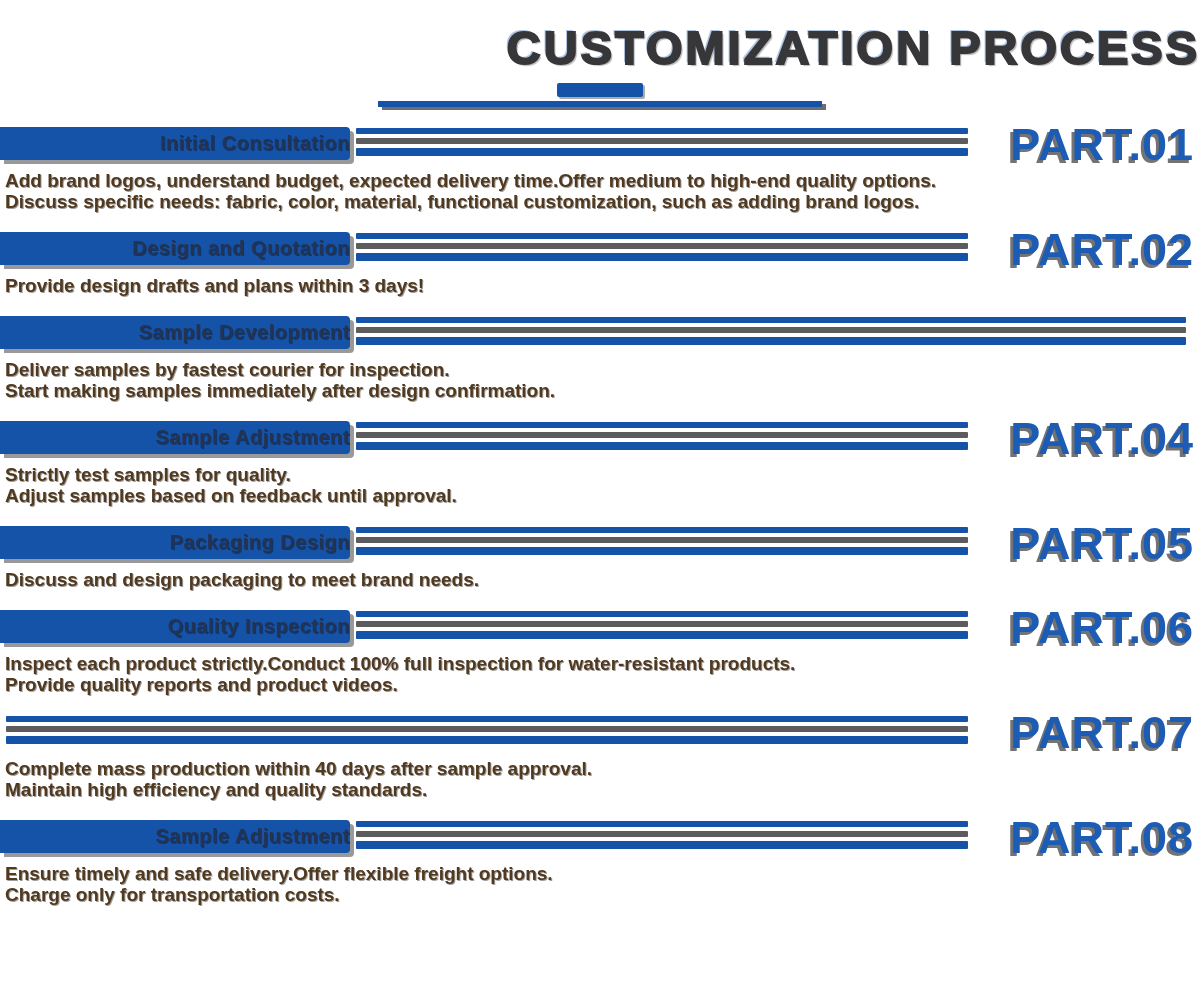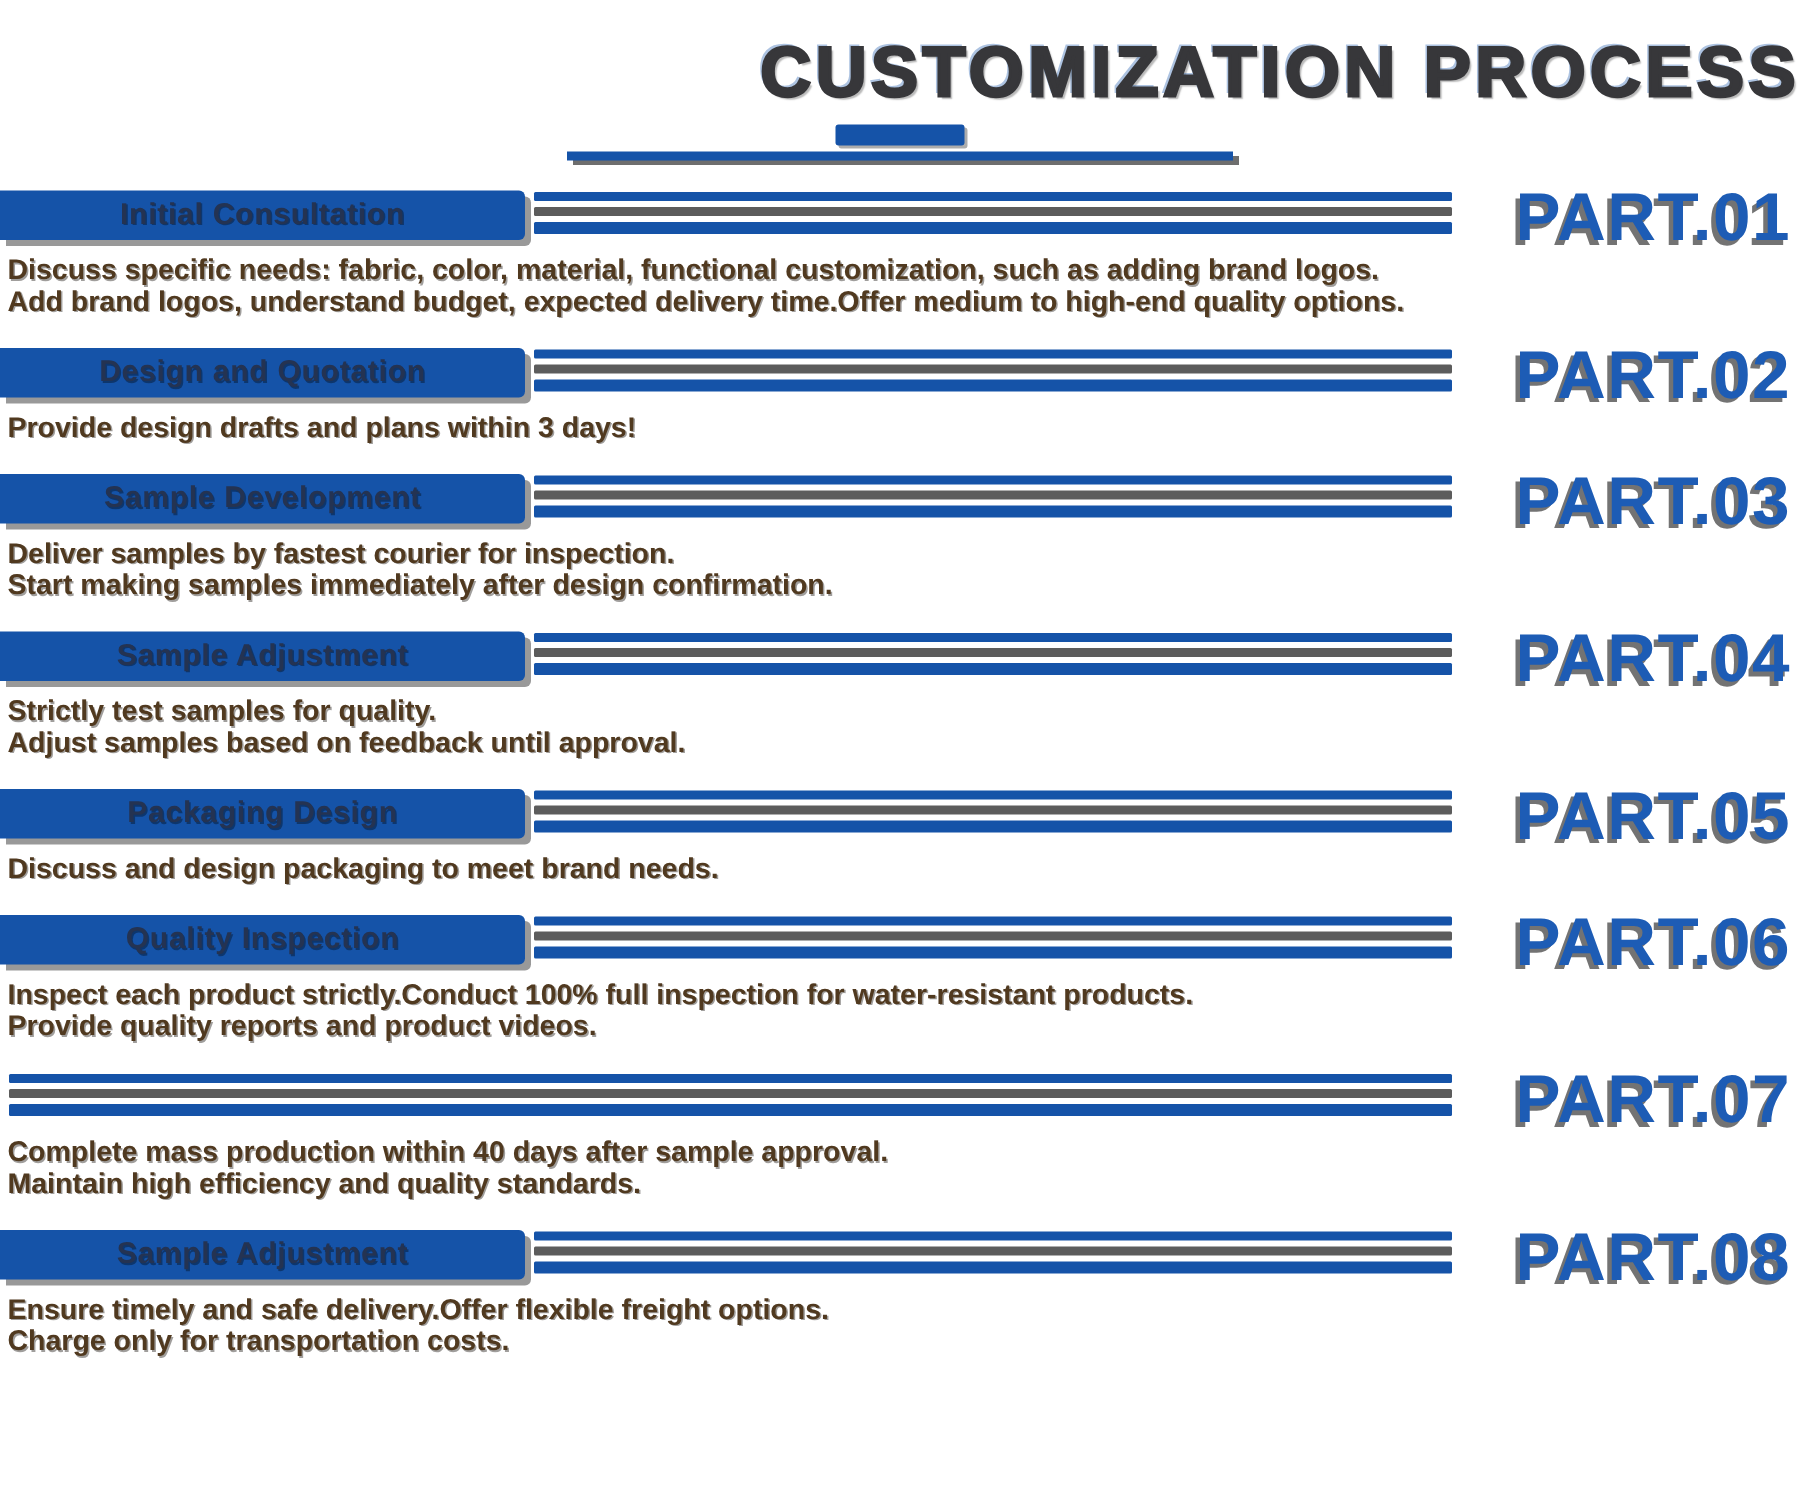--- a/index.html
+++ b/index.html
@@ -28,21 +28,21 @@
     box-shadow:4px 3px 0 rgba(85,85,85,.85);
   }
   
   .sections{margin-top:20px;}
   .section{margin-bottom:20px;}
   .head-row{display:flex;align-items:flex-start;height:33px;}
   .head-bar{
     width:350px;height:33px;flex:0 0 350px;
     background:#1553a8;border-radius:0 4px 4px 0;
     box-shadow:4px 4px 0 rgba(70,70,70,.55);
-    display:flex;align-items:center;justify-content:center;
+    display:flex;align-items:center;justify-content:flex-end;
   }
   .head-bar span{
     font-size:20px;font-weight:bold;color:#243352;
     letter-spacing:.5px;
     text-shadow:1px 1px 0 rgba(0,0,0,.35);
   }
   .stripes{flex:1 1 auto;margin:1px 14px 0 6px;}
   .stripe{border-radius:1px;}
   .stripe.blue-thin{height:6px;background:#1553a8;margin-bottom:4px;}
   .stripe.gray{height:6px;background:#5c5c5c;margin-bottom:4px;}
@@ -80,22 +80,22 @@
         <span>Initial Consultation</span>
       </div>
       <div class="stripes">
         <div class="stripe blue-thin"></div>
         <div class="stripe gray"></div>
         <div class="stripe blue-thick"></div>
       </div>
       <div class="part-label">PART.01</div>
     </div>
     <div class="body-text">
+      <div>Add brand logos, understand budget, expected delivery time.Offer medium to high-end quality options.</div>
       <div>Discuss specific needs: fabric, color, material, functional customization, such as adding brand logos.</div>
-      <div>Add brand logos, understand budget, expected delivery time.Offer medium to high-end quality options.</div>
     </div>
   </div>
 
   <div class="section">
     <div class="head-row">
       <div class="head-bar">
         <span>Design and Quotation</span>
       </div>
       <div class="stripes">
         <div class="stripe blue-thin"></div>
@@ -112,21 +112,20 @@
   <div class="section">
     <div class="head-row">
       <div class="head-bar">
         <span>Sample Development</span>
       </div>
       <div class="stripes">
         <div class="stripe blue-thin"></div>
         <div class="stripe gray"></div>
         <div class="stripe blue-thick"></div>
       </div>
-      <div class="part-label">PART.03</div>
     </div>
     <div class="body-text">
       <div>Deliver samples by fastest courier for inspection.</div>
       <div>Start making samples immediately after design confirmation.</div>
     </div>
   </div>
 
   <div class="section">
     <div class="head-row">
       <div class="head-bar">

